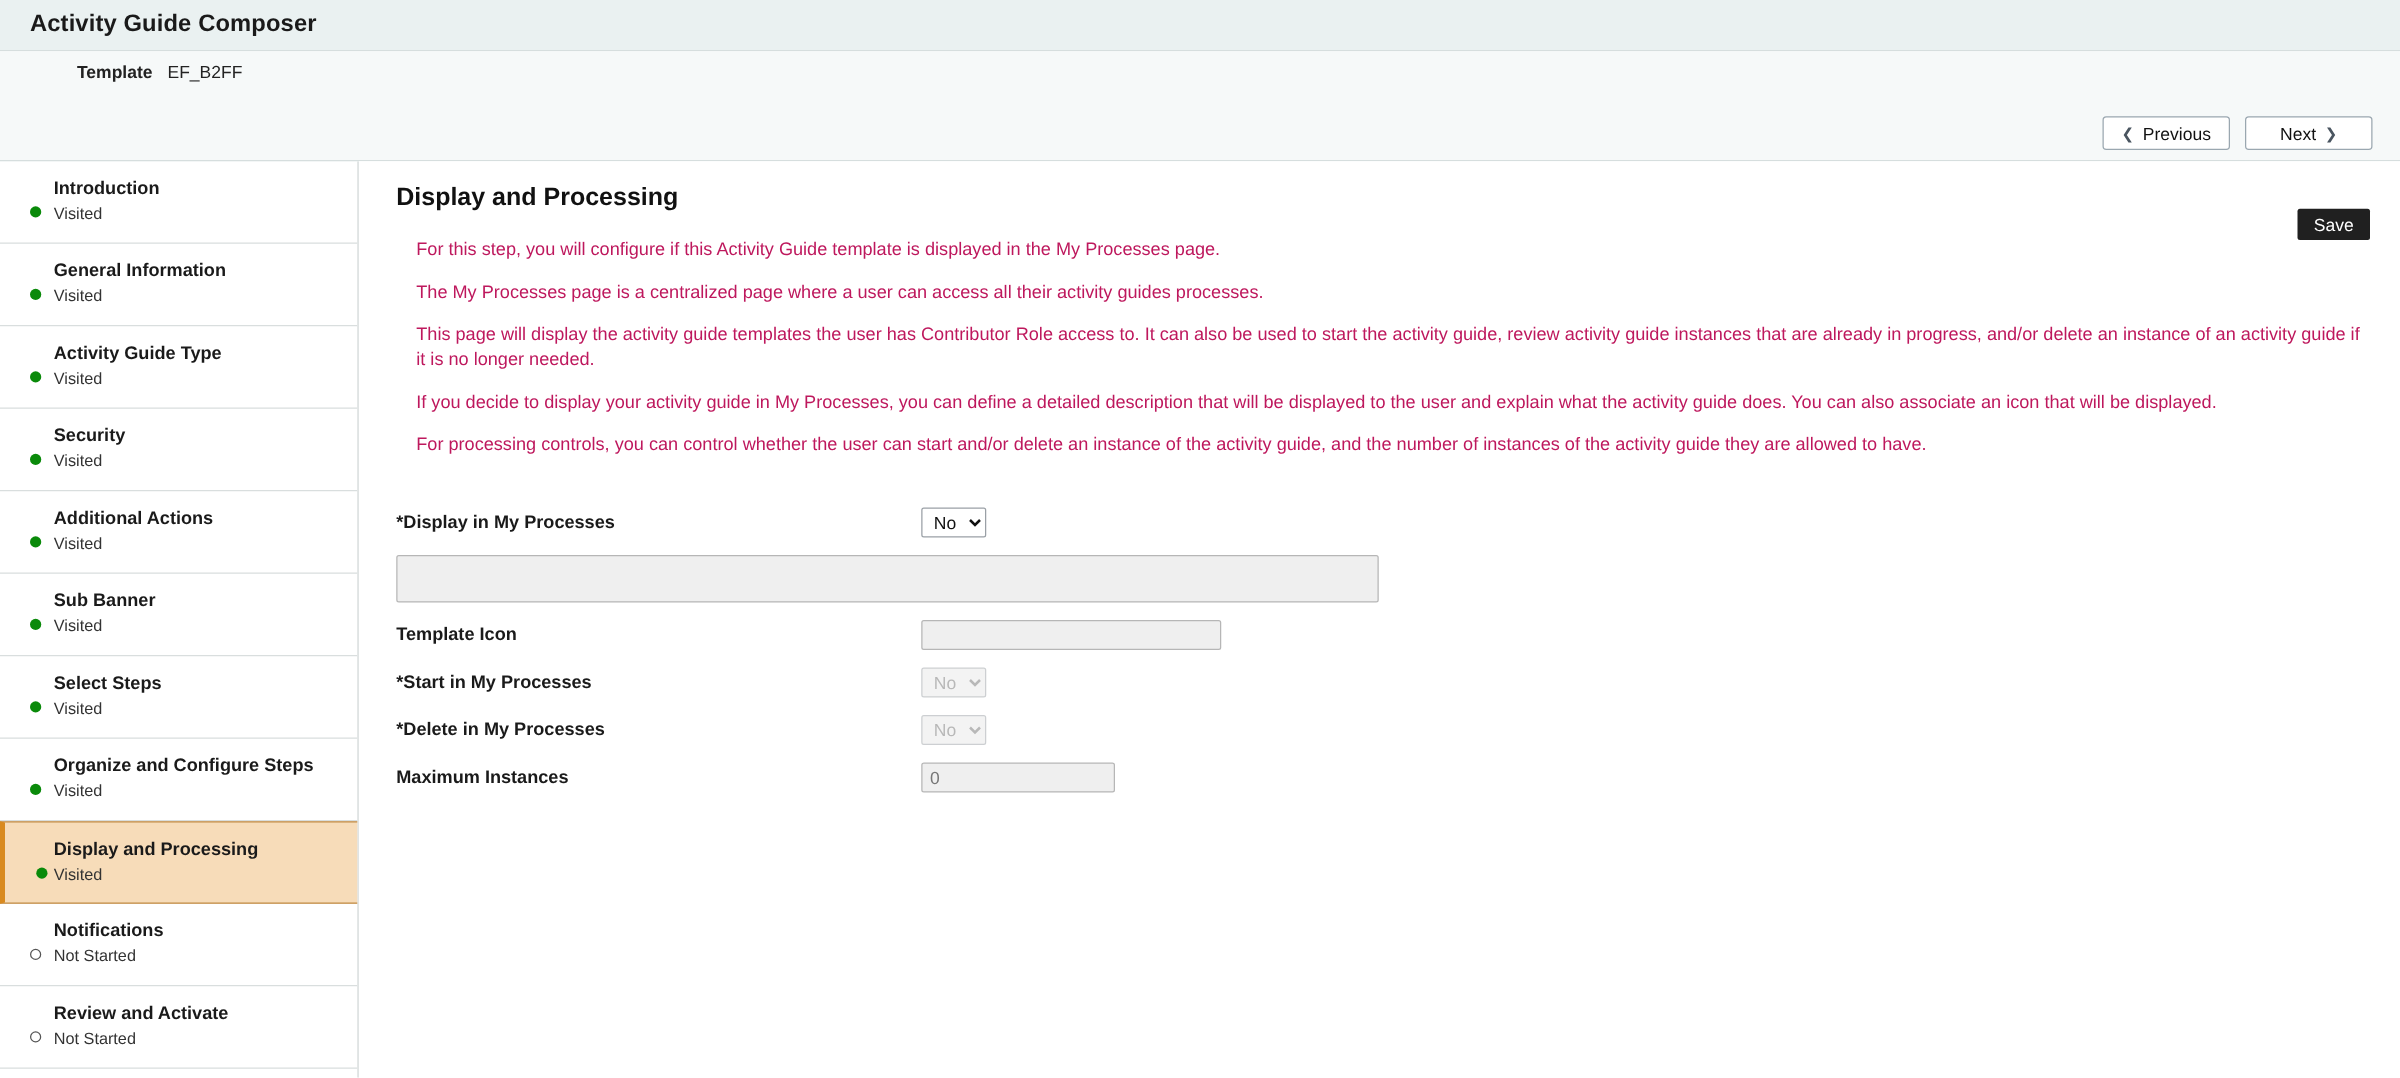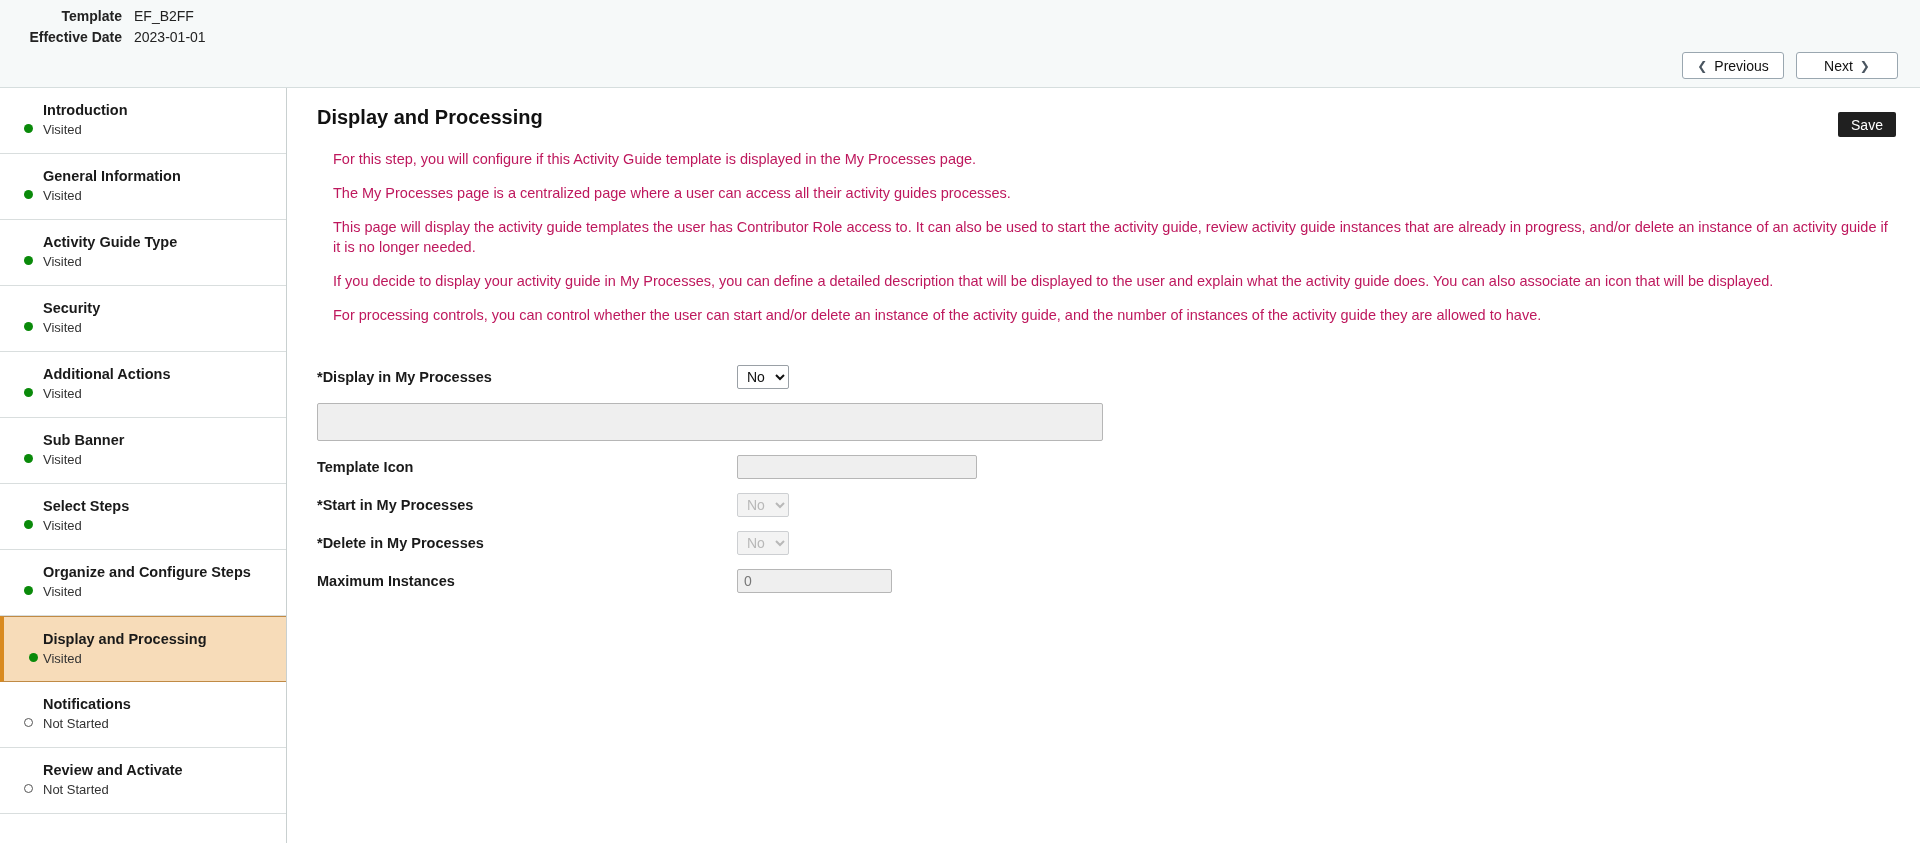--- a/index.html
+++ b/index.html
@@ -145,21 +145,21 @@
   }
   .main-inner { padding: 18px 28px 0 30px; }
   .page-title {
     font-size: 20px;
     font-weight: bold;
     color: #111;
     margin: 0 0 20px 0;
   }
   .save-btn {
     position: absolute;
-    top: 24px;
+    top: 38px;
     right: 24px;
     background: #202020;
     color: #ffffff;
     border: none;
     border-radius: 2px;
     width: 58px;
     height: 25px;
     font-size: 14px;
     cursor: pointer;
     font-family: "Liberation Sans", sans-serif;
@@ -228,30 +228,29 @@
     color: #333;
   }
   input.icon-field { width: 240px; }
   input.max-field { width: 155px; color: #777; }
 </style>
 </head>
 <body>
 
 <div class="app">
 
+  <div class="app-header">
+    <div class="app-title">Activity Guide Composer</div>
+  </div>
 
   <div class="sub-header">
     <div class="info-row">
       <div class="info-label">Template</div>
       <div class="info-value">EF_B2FF</div>
     </div>
-    <div class="info-row">
-      <div class="info-label">Effective Date</div>
-      <div class="info-value">2023-01-01</div>
-    </div>
 
     <div class="nav-buttons">
       <div class="nav-btn">
         <span class="chev">❮</span>
         <span>Previous</span>
       </div>
       <div class="nav-btn">
         <span>Next</span>
         <span class="chev">❯</span>
       </div>

